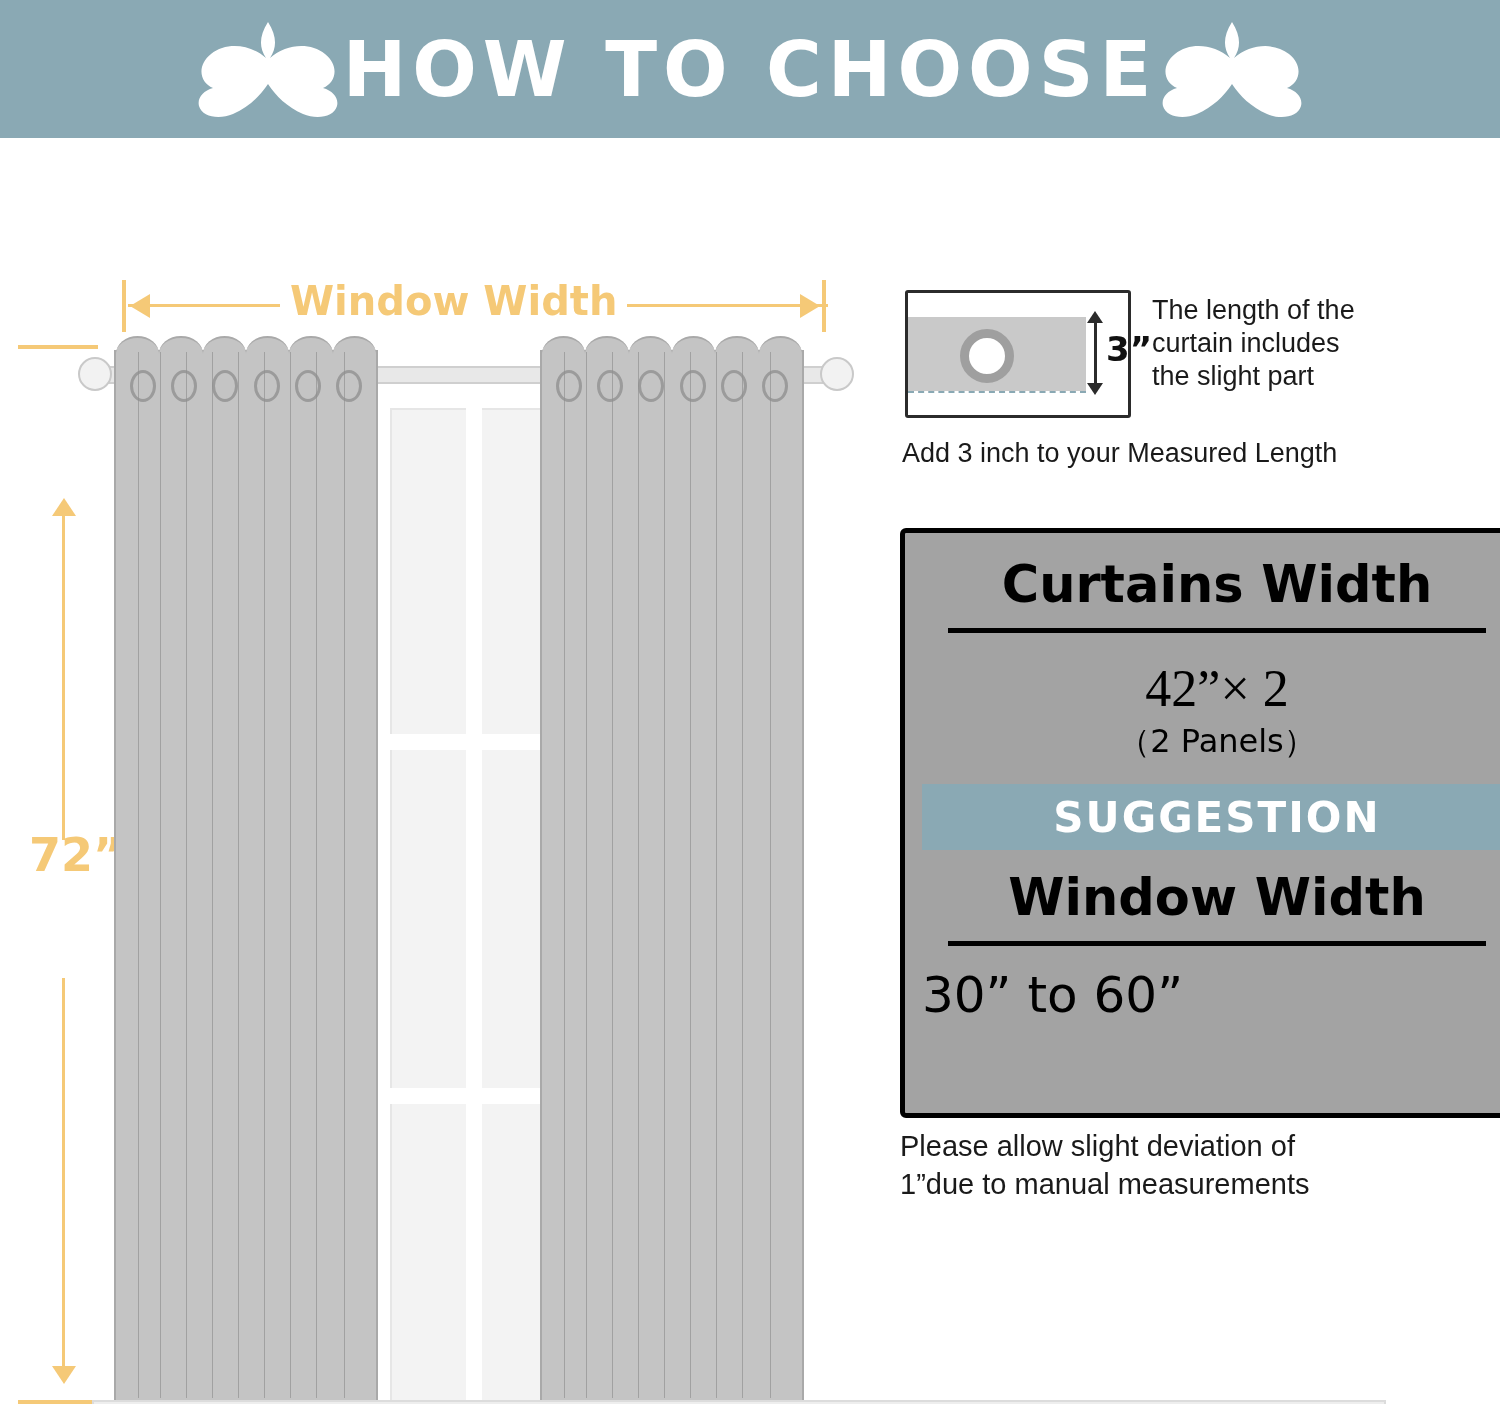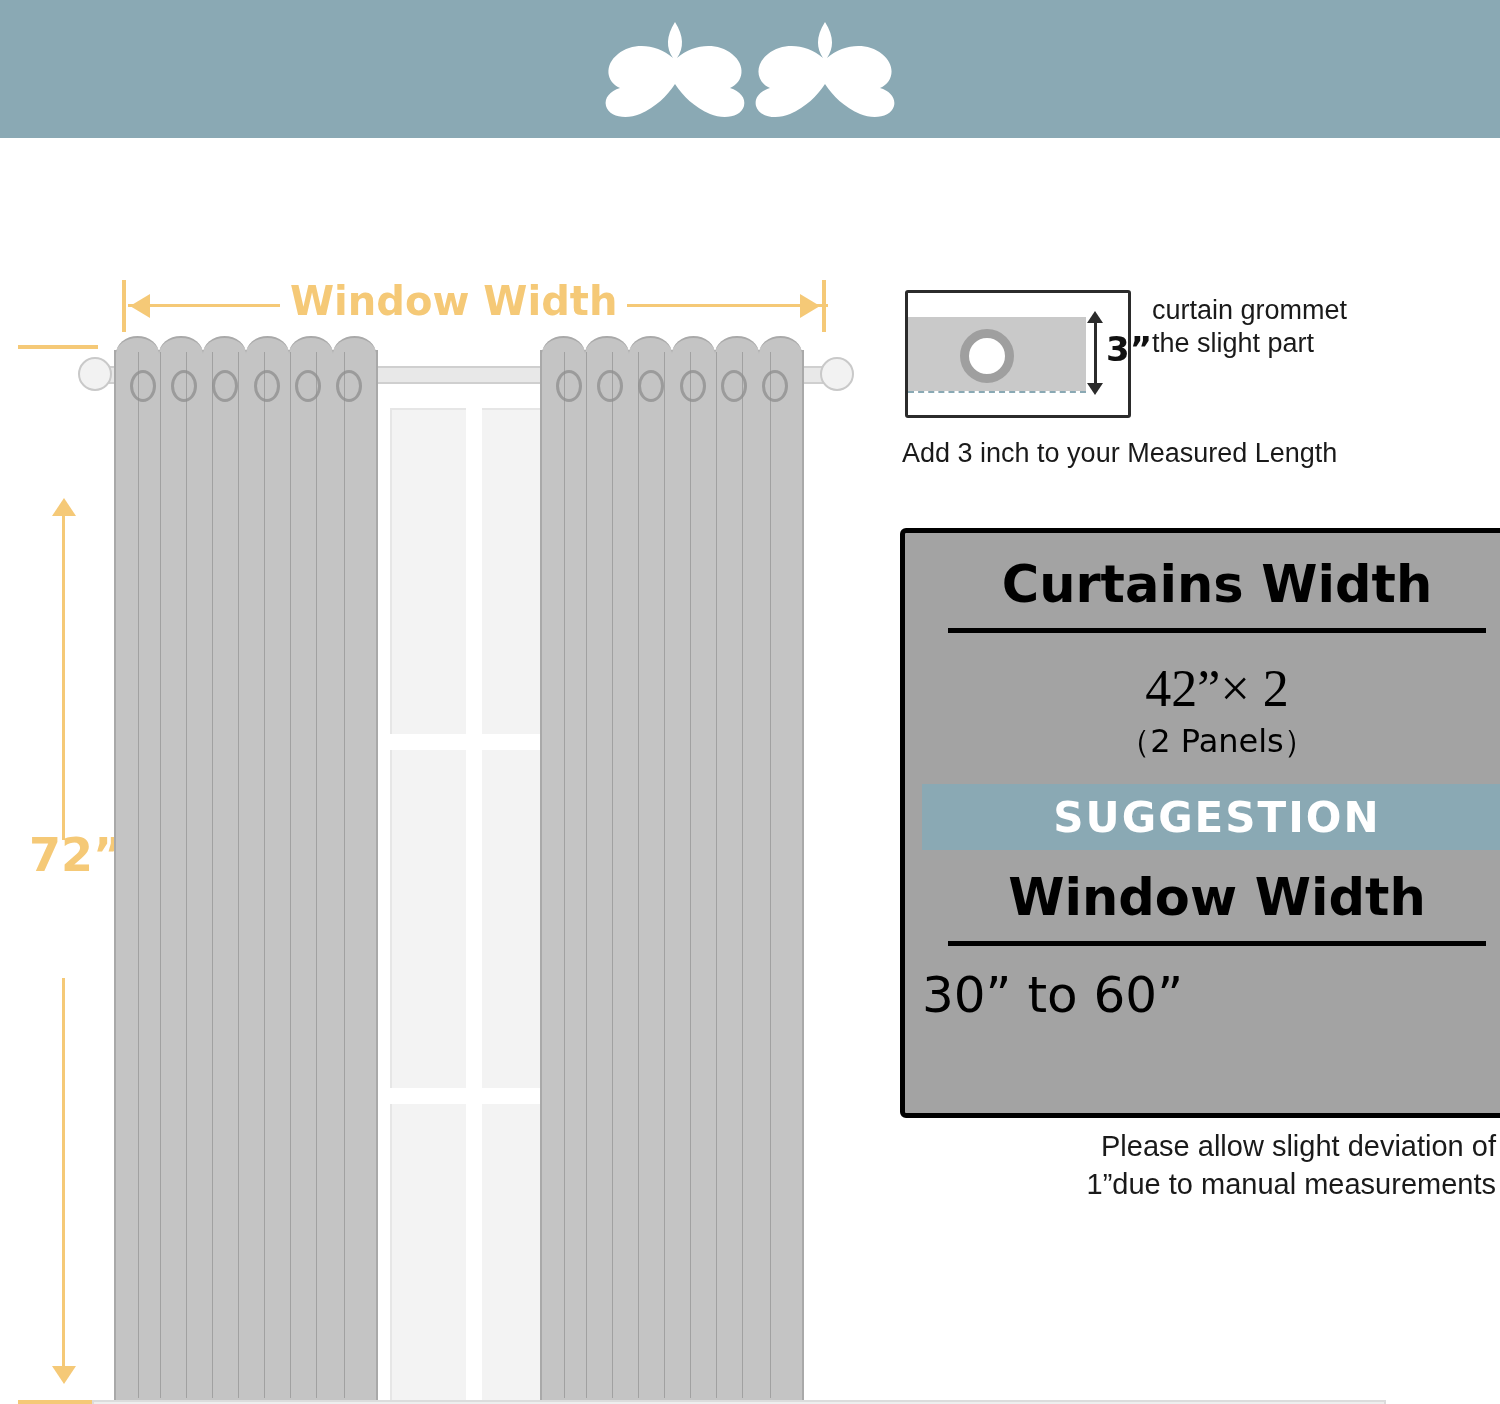--- a/index.html
+++ b/index.html
@@ -459,32 +459,33 @@
   }
 
   .deviation-note {
     position: absolute;
     left: 10px;
     top: 990px;
     width: 596px;
     font-size: 29px;
     line-height: 1.3;
     color: #1a1a1a;
-    text-align: right;
+    text-align: left;
   }
 </style>
 </head>
 <body>
 
 <div class="header">
   <div class="fleur">
     <svg viewBox="0 0 150 110" width="150" height="110" aria-hidden="true">
       <path fill="#ffffff" d="M75 8 c-9 14 -9 26 -2 36 c-16 -14 -40 -16 -55 -4 c-14 11 -12 28 2 34 c-10 3 -16 10 -14 18 c3 11 20 14 34 8 c16 -7 27 -18 35 -30 c8 12 19 23 35 30 c14 6 31 3 34 -8 c2 -8 -4 -15 -14 -18 c14 -6 16 -23 2 -34 c-15 -12 -39 -10 -55 4 c7 -10 7 -22 -2 -36z"></path>
     </svg>
   </div>
+  <div class="header-title">HOW TO CHOOSE</div>
   <div class="fleur">
     <svg viewBox="0 0 150 110" width="150" height="110" aria-hidden="true">
       <path fill="#ffffff" d="M75 8 c-9 14 -9 26 -2 36 c-16 -14 -40 -16 -55 -4 c-14 11 -12 28 2 34 c-10 3 -16 10 -14 18 c3 11 20 14 34 8 c16 -7 27 -18 35 -30 c8 12 19 23 35 30 c14 6 31 3 34 -8 c2 -8 -4 -15 -14 -18 c14 -6 16 -23 2 -34 c-15 -12 -39 -10 -55 4 c7 -10 7 -22 -2 -36z"></path>
     </svg>
   </div>
 </div>
 
 <div class="illustration">
 
   <div class="dim-h-tick-l"></div>
@@ -589,21 +590,22 @@
     <div class="grommet-fabric"></div>
     <div class="grommet-ring"></div>
     <div class="grommet-dashed"></div>
     <div class="gd-arrow-up"></div>
     <div class="grommet-dim-line"></div>
     <div class="gd-arrow-down"></div>
     <div class="grommet-dim-label">3”</div>
   </div>
 
   <div class="grommet-note">
-    <div>curtain grommet</div>
+    <div>The length of the</div>
+    <div>curtain includes</div>
     <div>the slight part</div>
   </div>
 
   <div class="add-inch-note">Add 3 inch to your Measured Length</div>
 
   <div class="card">
     <div class="card-title">Curtains Width</div>
     <div class="card-rule"></div>
     <div class="card-value">42”× 2</div>
     <div class="card-subvalue">（2 Panels）</div>

